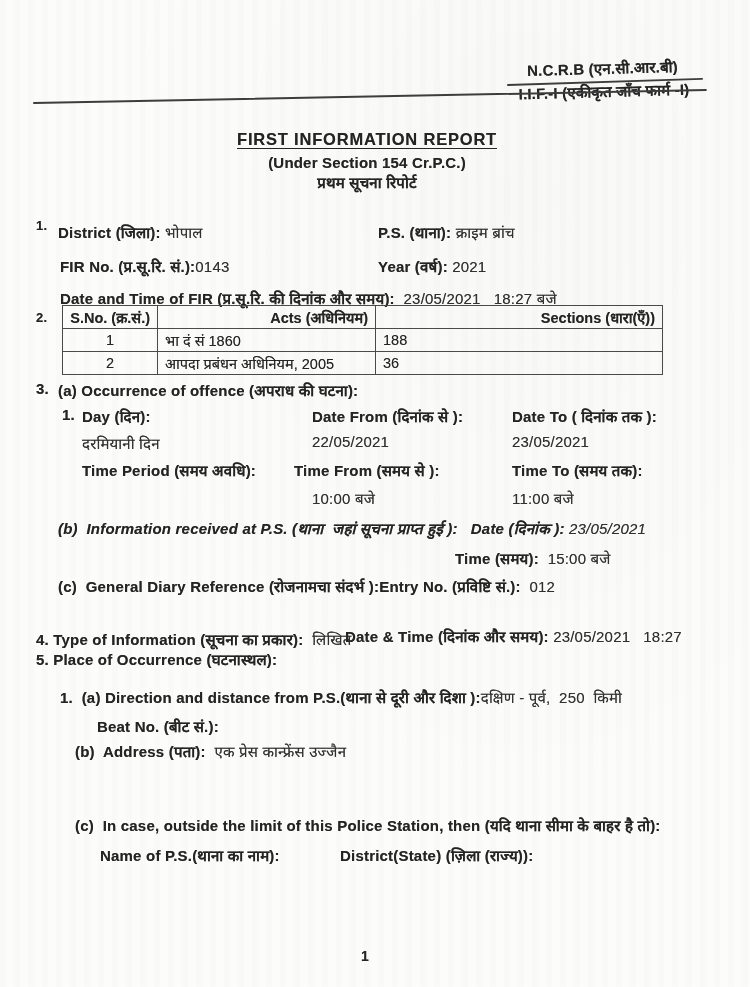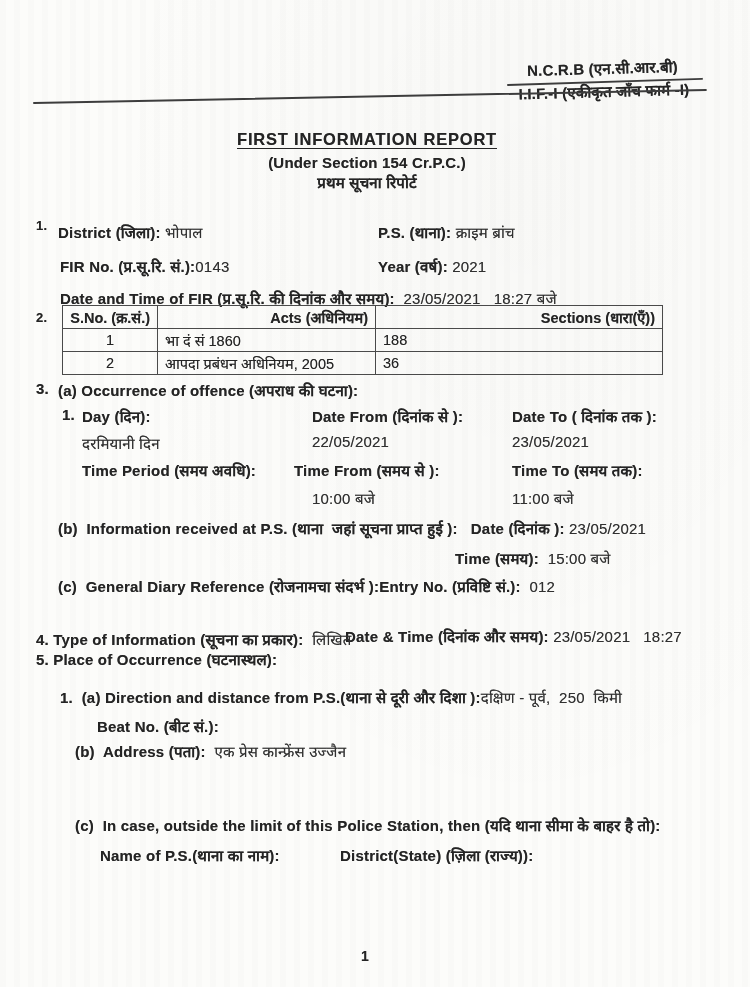--- a/index.html
+++ b/index.html
@@ -119,21 +119,21 @@
   <div class="ln val" style="top:433px;left:312px;">22/05/2021</div>
   <div class="ln val" style="top:433px;left:512px;">23/05/2021</div>
 
   <div class="ln b" style="top:460px;left:82px;">Time Period (समय अवधि):</div>
   <div class="ln b" style="top:460px;left:294px;">Time From (समय से ):</div>
   <div class="ln b" style="top:460px;left:512px;">Time To (समय तक):</div>
 
   <div class="ln val" style="top:488px;left:312px;">10:00 बजे</div>
   <div class="ln val" style="top:488px;left:512px;">11:00 बजे</div>
 
-  <div class="ln" style="top:518px;left:58px;"><span class="b">(b)  Information received at P.S. (थाना  जहां सूचना प्राप्त हुई ):   </span><span class="b">Date (दिनांक ): </span><span class="val">23/05/2021</span></div>
+  <div class="ln" style="top:518px;left:58px;font-style:italic;"><span class="b">(b)  Information received at P.S. (थाना  जहां सूचना प्राप्त हुई ):   </span><span class="b">Date (दिनांक ): </span><span class="val">23/05/2021</span></div>
   <div class="ln" style="top:548px;left:455px;"><span class="b">Time (समय):  </span><span class="val">15:00 बजे</span></div>
 
   <div class="ln" style="top:576px;left:58px;"><span class="b">(c)  General Diary Reference (रोजनामचा संदर्भ ):</span><span class="b">Entry No. (प्रविष्टि सं.):  </span><span class="val">012</span></div>
   <div class="ln" style="top:626px;left:345px;"><span class="b">Date &amp; Time (दिनांक और समय): </span><span class="val">23/05/2021   18:27</span></div>
 
   <div class="ln" style="top:629px;left:36px;"><span class="b">4. Type of Information (सूचना का प्रकार):  </span><span class="val">लिखित</span></div>
   <div class="ln b" style="top:649px;left:36px;">5. Place of Occurrence (घटनास्थल):</div>
 
   <div class="ln" style="top:687px;left:60px;"><span class="b">1.</span><span>&nbsp;&nbsp;</span><span class="b">(a) Direction and distance from P.S.(थाना से दूरी और दिशा ):</span><span class="val">दक्षिण - पूर्व,  250  किमी</span></div>
   <div class="ln b" style="top:716px;left:97px;">Beat No. (बीट सं.):</div>

